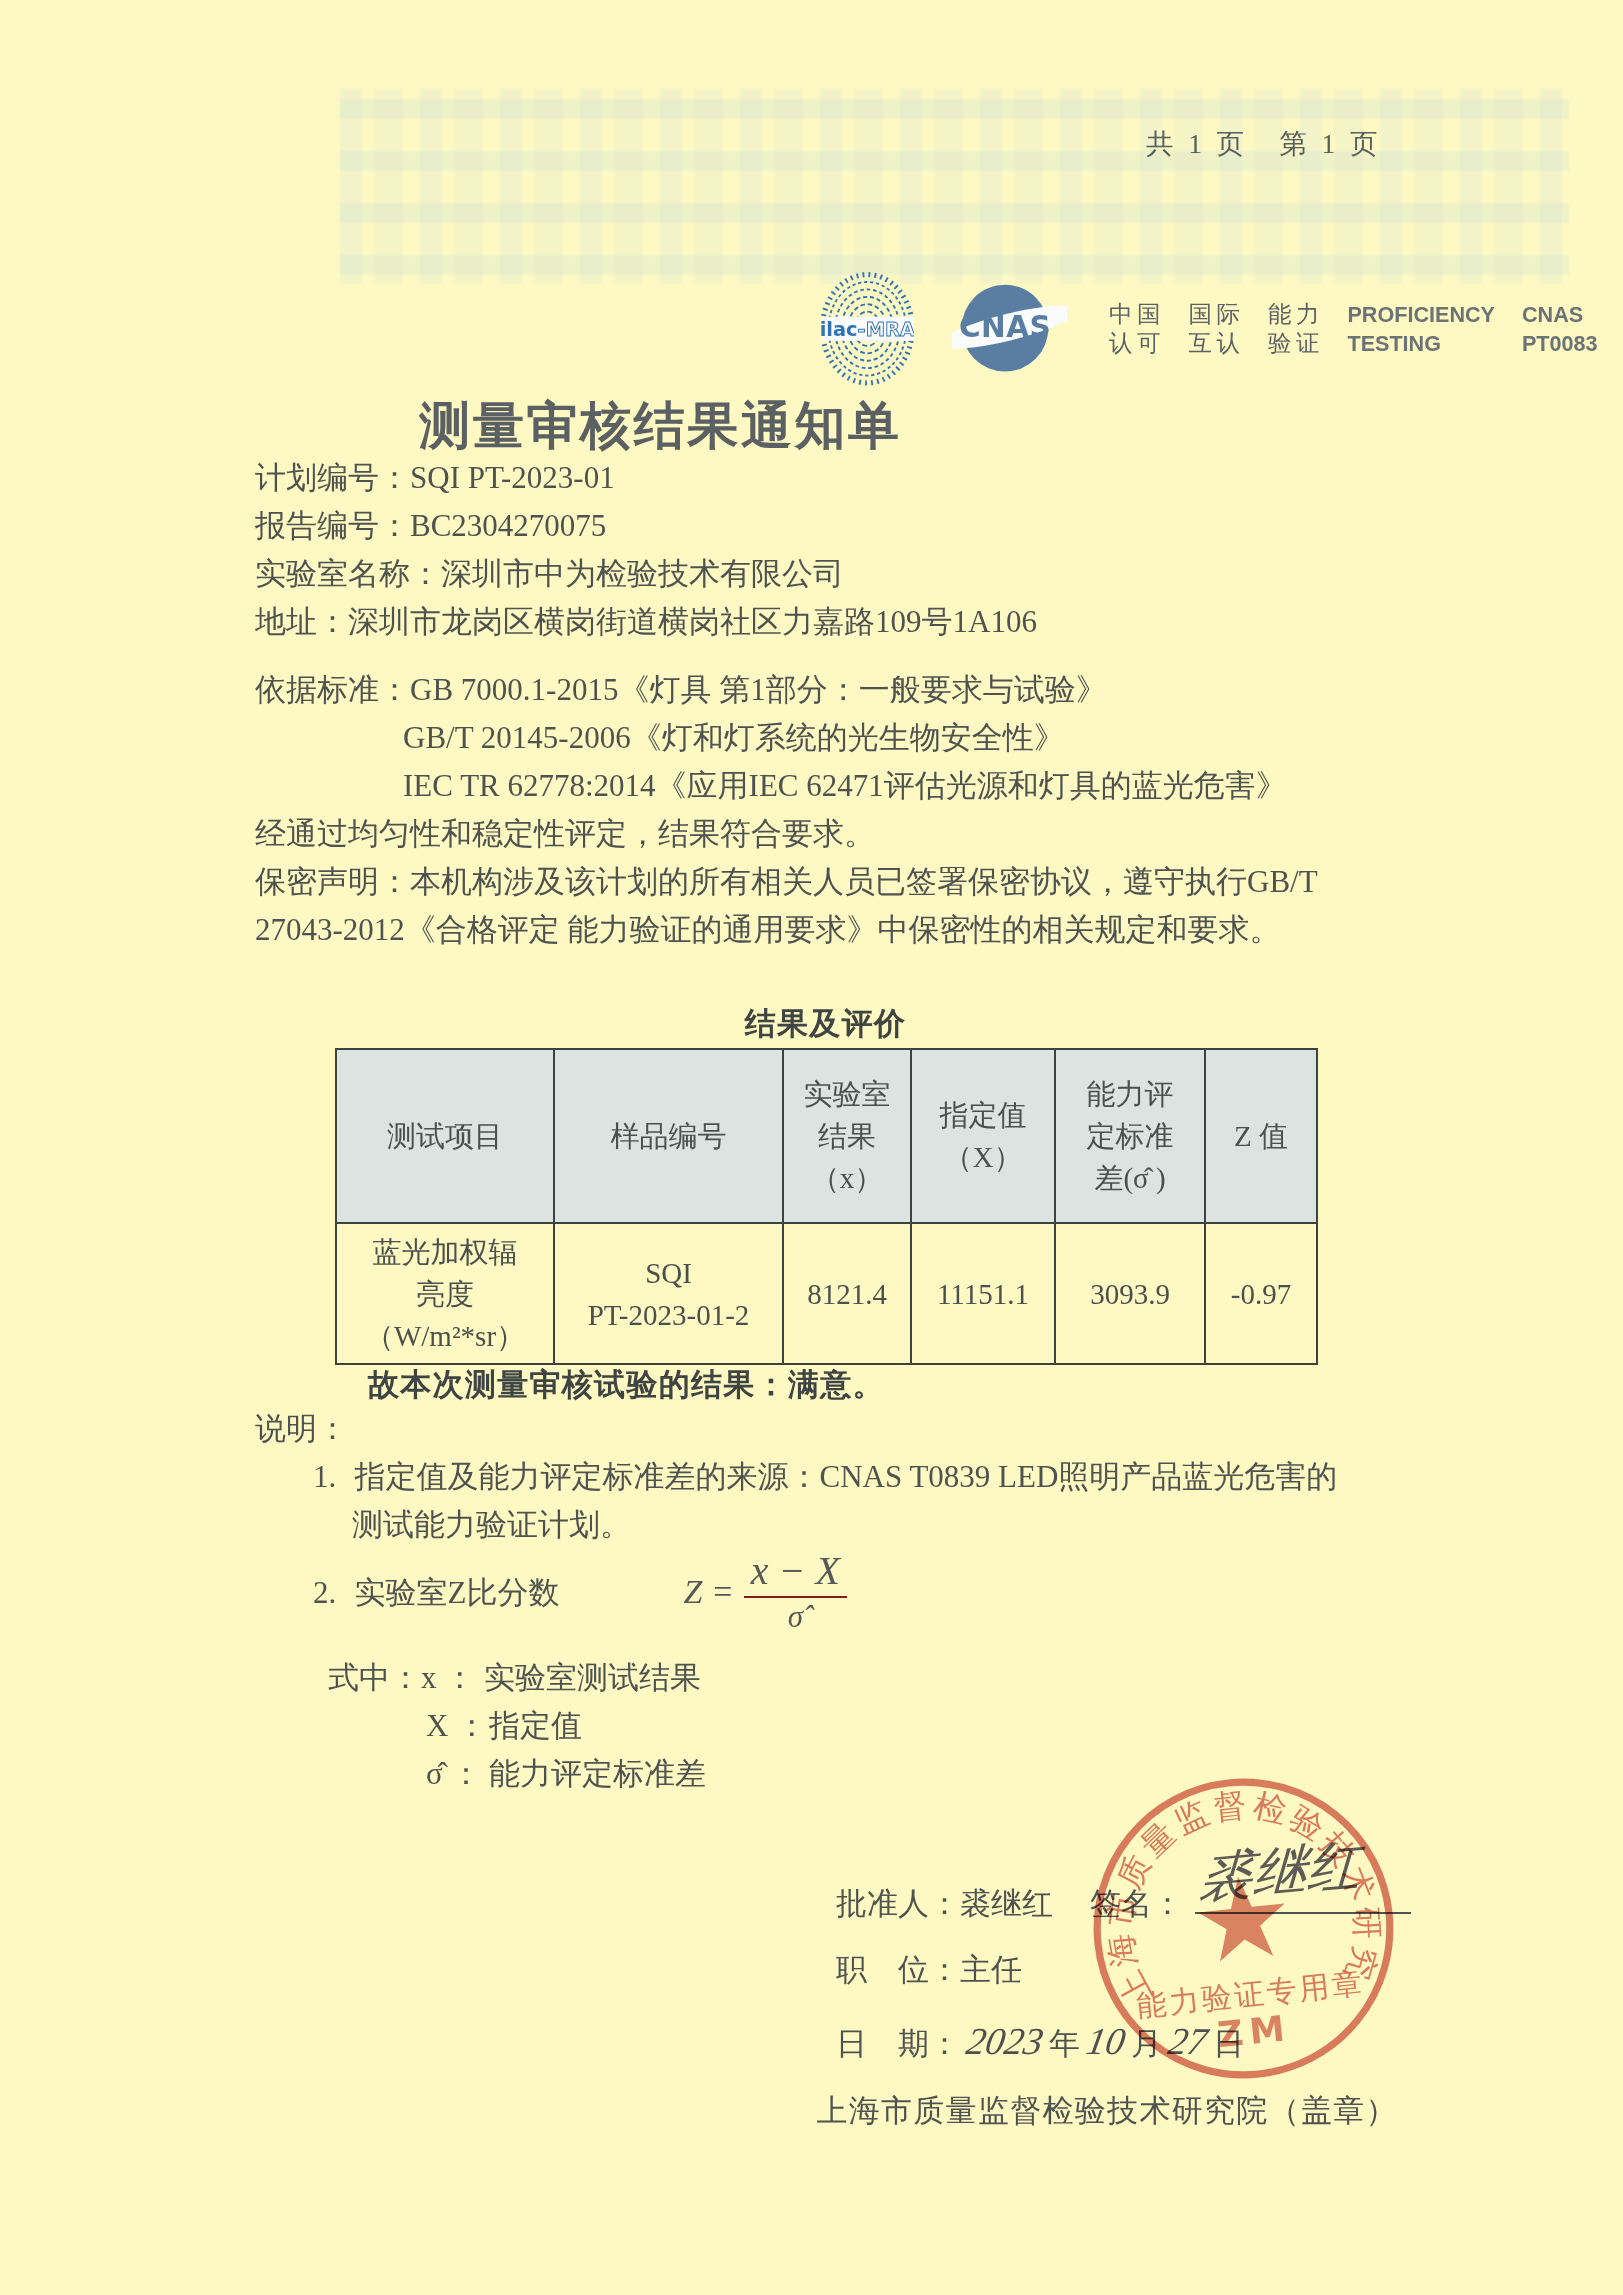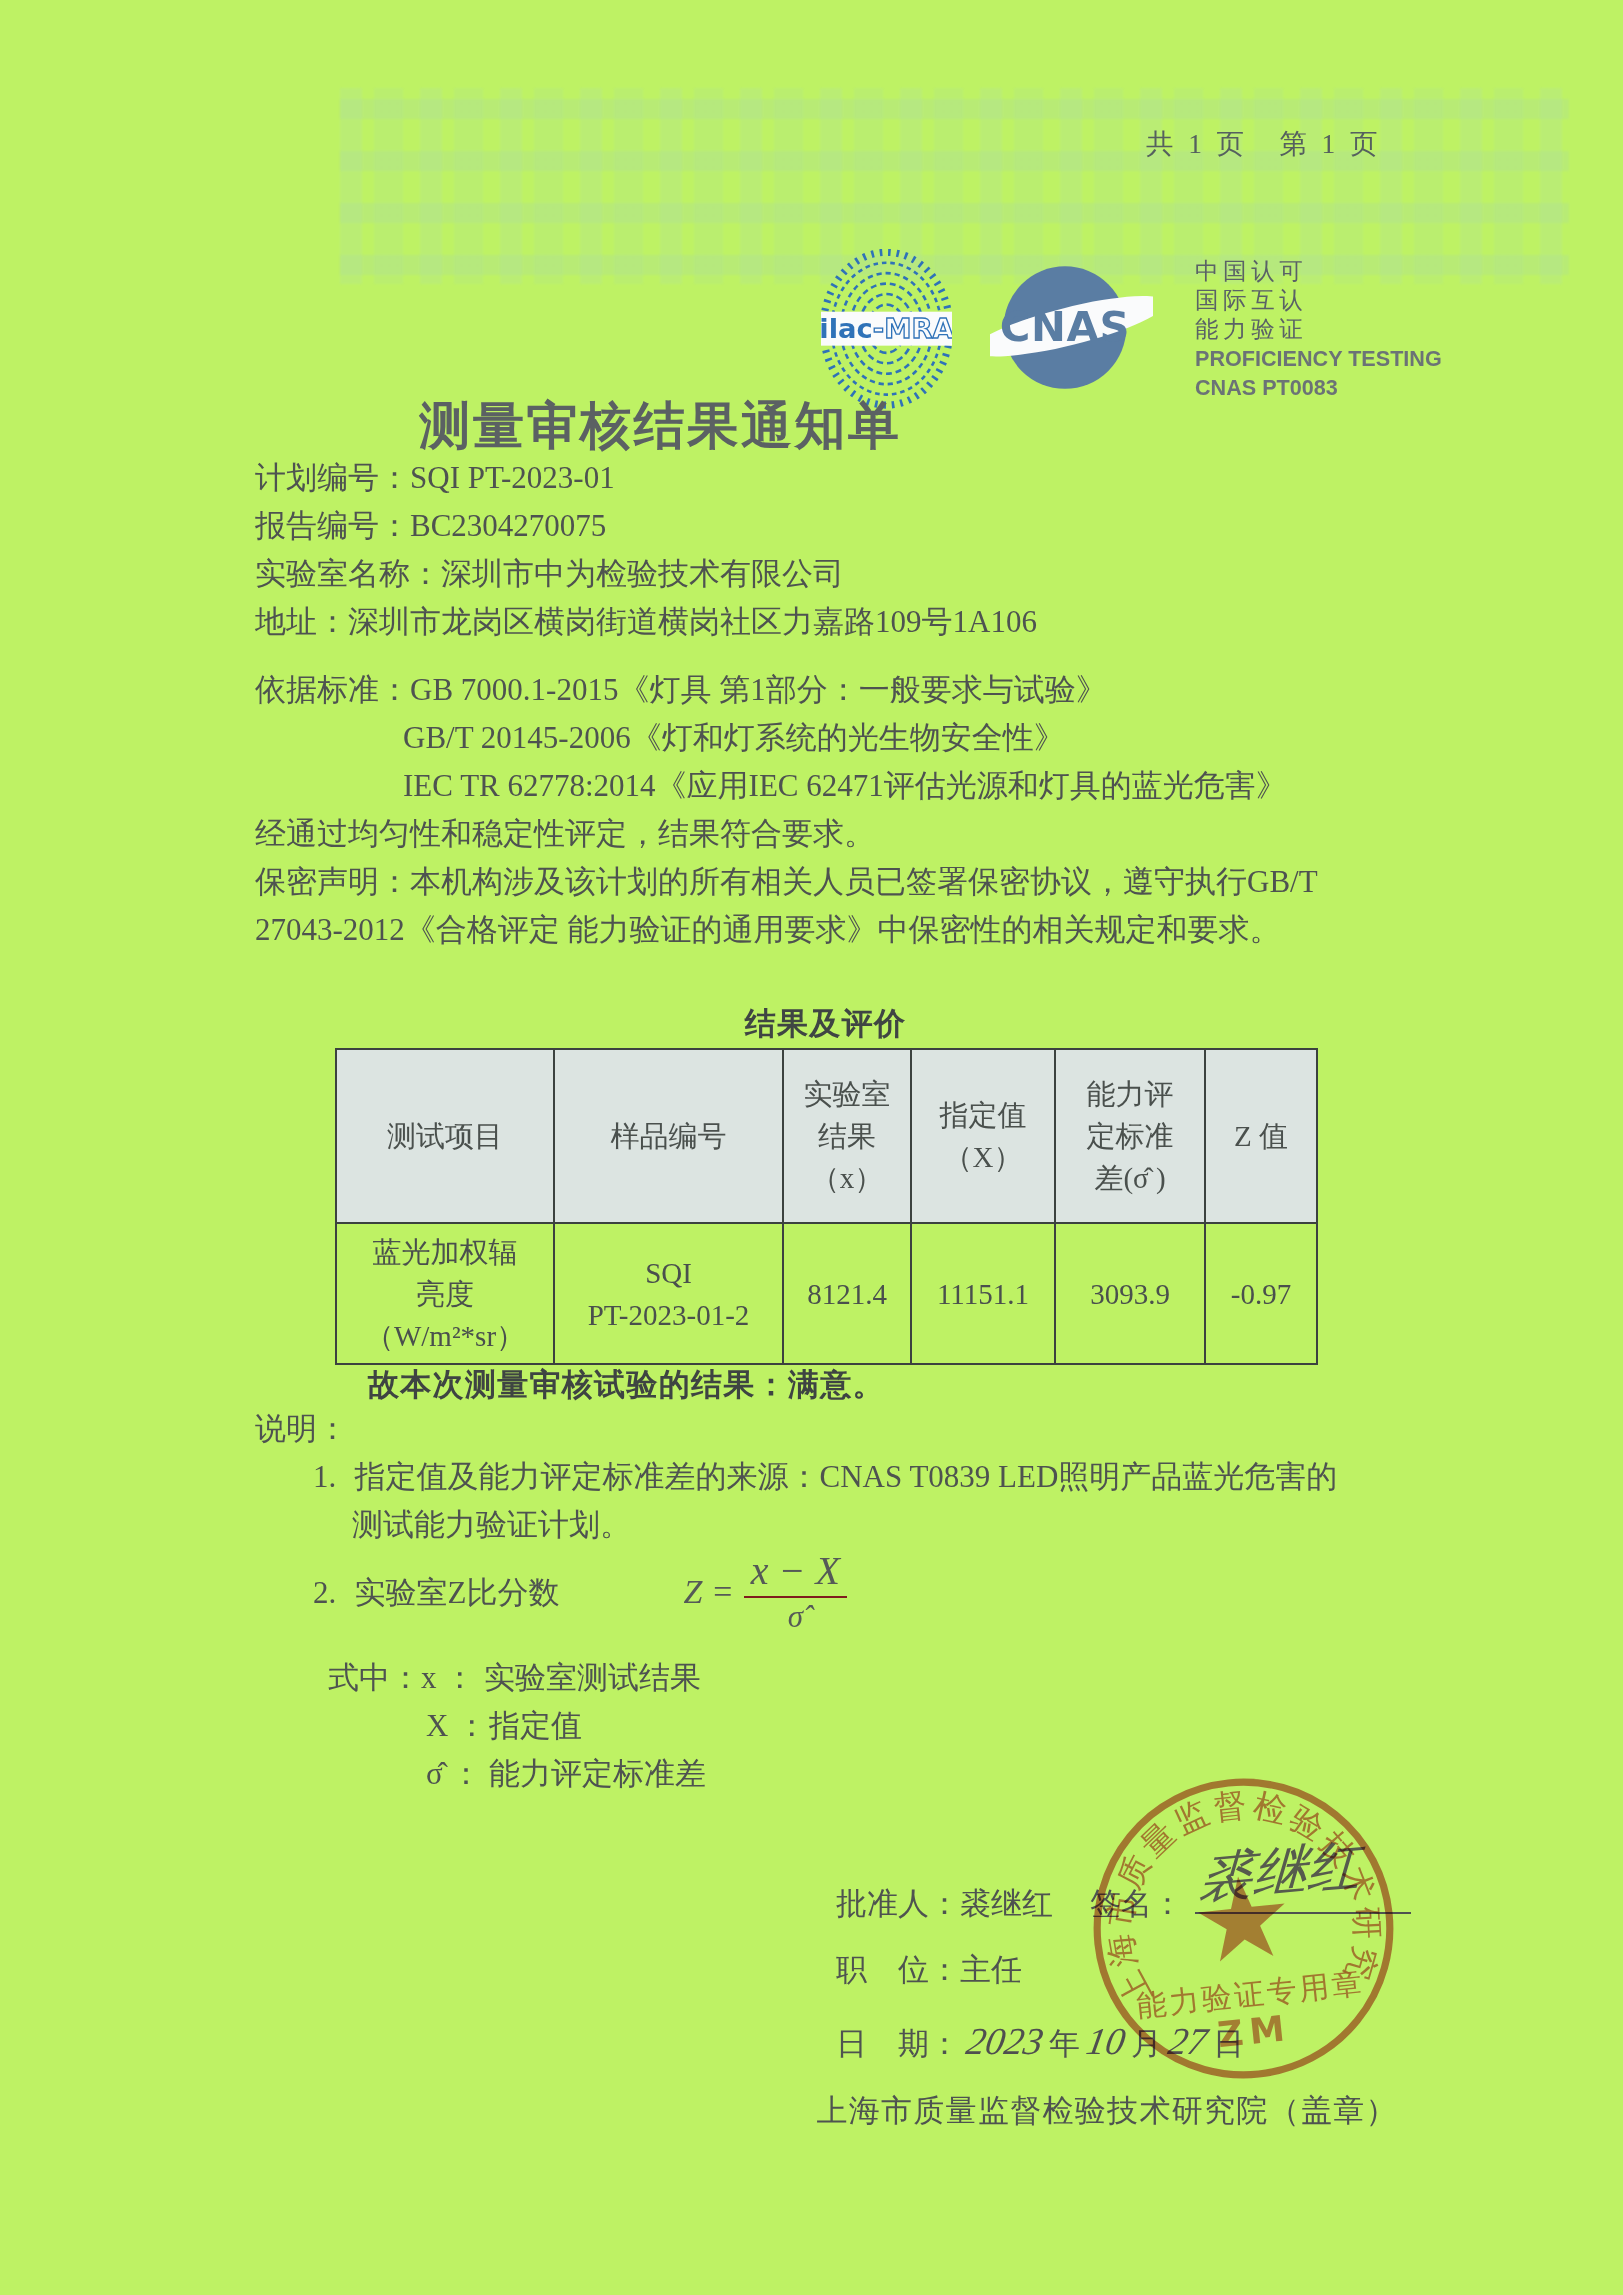--- a/index.html
+++ b/index.html
@@ -1,34 +1,34 @@
 <!DOCTYPE html>
 <html style="font-size:10.5px"><head>
 <meta charset="utf-8">
 <style>
   html,body { margin:0; padding:0; background:#e8e8e8; }
   .page {
     position:relative; width:1623px; height:2295px; margin:0 auto;
-    background:#bef264; overflow:hidden;
+    background:#fef9c3; overflow:hidden;
     font-family:"Liberation Serif", serif; color:#4e5350;
   }
   
   .watermark {
     position:absolute; left:340px; top:88px; width:1229px; height:196px;
     opacity:.45; filter:blur(1.3px); pointer-events:none;
     background:
       repeating-linear-gradient(0deg, transparent 0 9.2px, rgba(150,195,228,.30) 9.2px 29px, transparent 29px 52px),
       repeating-linear-gradient(90deg, rgba(160,205,235,.28) 0 22px, transparent 22px 34px, rgba(150,200,230,.20) 34px 63px, transparent 63px 80px);
   }
   .pagenum {
     position:absolute; top:126px; left:1146px; font-size:27.5px;
     letter-spacing:3.9px; color:#55605f;
   }
   .logo-row { position:absolute; left:821px; top:249px; display:flex; align-items:center; }
-  .accred { margin-left:42px; display:flex; flex-direction:column; line-height:29px; }
+  .accred { margin-left:42px; display:flex; line-height:29px; }
   .accred .cn { font-size:23.5px; color:#5a6266; letter-spacing:4.6px; }
   .accred .en { font-family:"Liberation Sans", sans-serif; font-weight:bold; font-size:21.6px; color:#6b7376; letter-spacing:0px; }
   .title {
     position:absolute; top:392px; left:0; width:1321px; text-align:center;
     font-family:"DejaVu Sans", sans-serif; font-weight:700; font-size:51px;
     color:#5b6163; letter-spacing:2.6px;
   }
   .body-block { position:absolute; left:255px; top:454px; width:1138px; font-size:31px; line-height:48px; }
   .body-block p { margin:0; }
   .gap { height:19.6px; }

